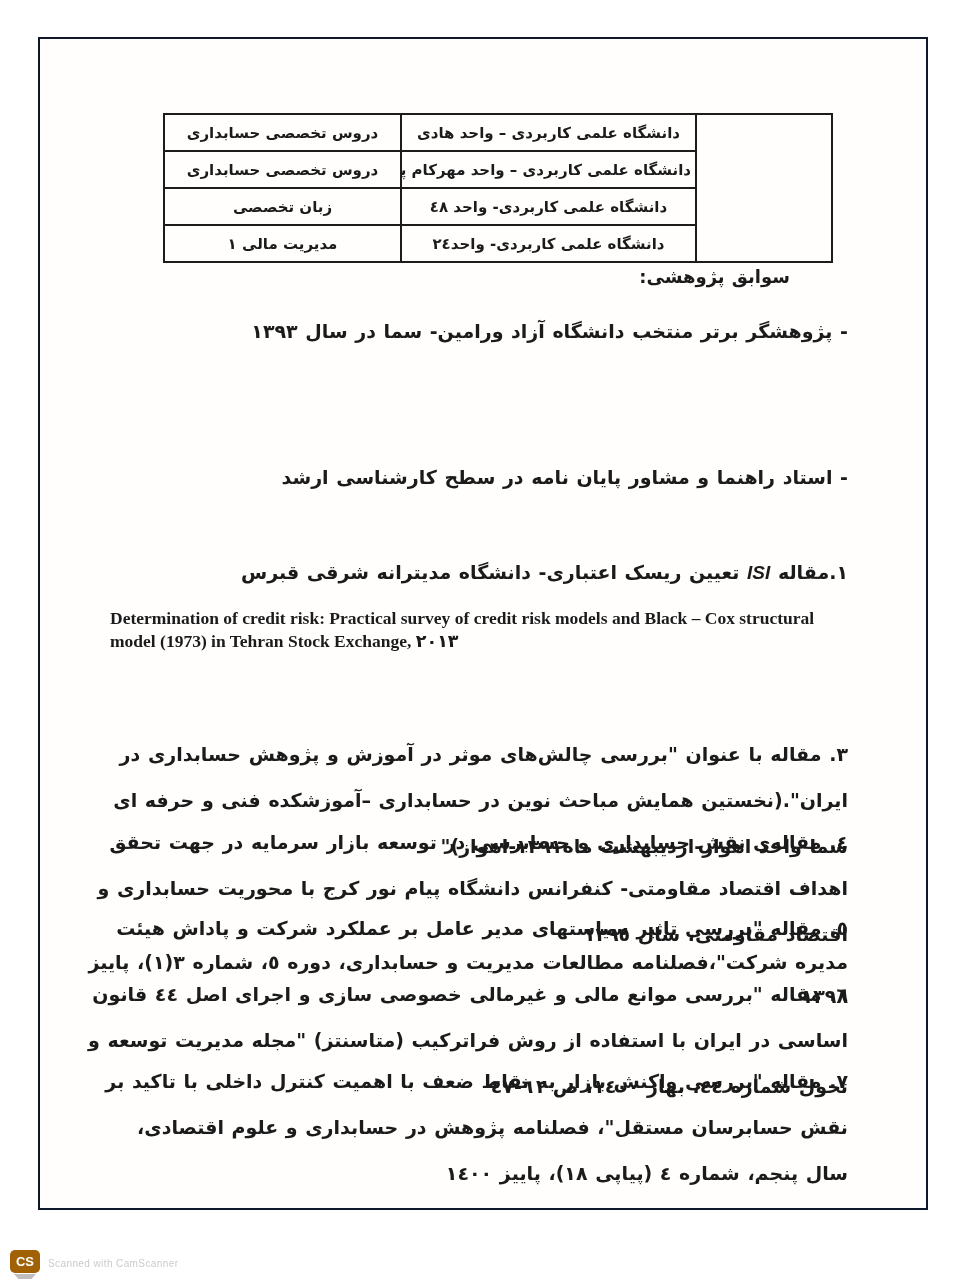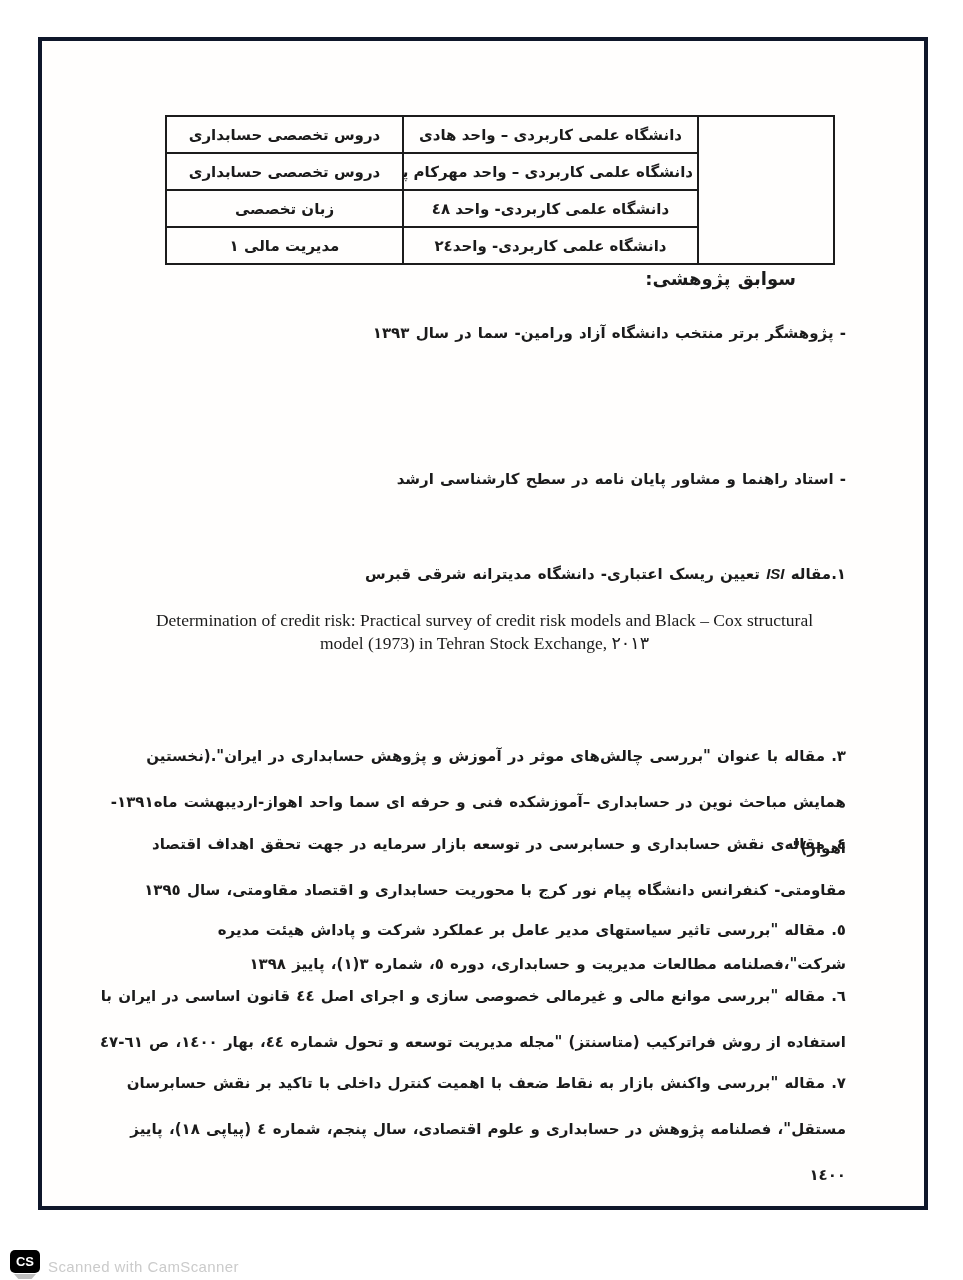--- a/index.html
+++ b/index.html
@@ -7,21 +7,21 @@
     width:963px;height:1280px;
     background:#ffffff;
     position:relative;
     font-family:"DejaVu Sans",sans-serif;
     overflow:hidden;
   }
   .page-border{
     position:absolute;
     left:38px;top:37px;
     width:890px;height:1173px;
-    border:4px solid #0f172a;
+    border:2px solid #0f172a;
     box-sizing:border-box;
     background:#fffefd;
   }
   
   .doc-table{
     position:absolute;left:123px;top:74px;
     border-collapse:collapse;
     table-layout:fixed;
     width:638px;
   }
@@ -41,69 +41,69 @@
   .col-course{width:227px;}
   .col-univ{width:285px;}
   .col-empty{width:126px;}
   
   .p{
     position:absolute;
     right:78px;left:48px;
     direction:rtl;
     text-align:right;
     font-weight:bold;
-    font-size:15px;
+    font-size:19px;
     line-height:46px;
     color:#1b1b1b;
     word-spacing:1px;
   }
-  .p-heading{top:215px;right:128px;font-size:18px;}
+  .p-heading{top:215px;right:136px;font-size:18px;}
   .p-b1{top:269px;}
   .p-b2{top:322px;}
   .p-b3{top:369px;}
   .p-b4{top:415px;}
   .p-maghalat{top:465px;right:88px;font-size:17px;}
   .p-a1{top:510px;}
   .p-a1 .isi{font-family:"Liberation Sans","DejaVu Sans",sans-serif;font-weight:bold;font-style:italic;}
   .p-eng{
     top:568px;left:70px;right:auto;width:745px;
-    direction:ltr;text-align:center;
+    direction:ltr;text-align:left;
     font-family:"Liberation Serif","DejaVu Sans",serif;
-    font-weight:400;
+    font-weight:700;
     font-size:17.5px;line-height:23px;
     word-spacing:0;
   }
   .p-a2{top:602px;}
   .p-a3{top:692px;}
   .p-a4{top:780px;}
   .p-a5{top:872px;line-height:34px;}
   .p-a6{top:932px;}
   .p-a7{top:1019px;}
   
   .cs-logo{
     position:absolute;left:10px;top:1250px;
     width:30px;height:23px;
-    background:#000000;
+    background:#a16207;
     border-radius:5px;
     color:#ffffff;
     font-family:"Liberation Sans",sans-serif;
     font-weight:bold;font-size:13px;
     display:flex;align-items:center;justify-content:center;
   }
   .cs-base{
     position:absolute;left:14px;top:1274px;
     width:22px;height:5px;
     background:#bfbfbf;
     clip-path:polygon(0 0,100% 0,80% 100%,20% 100%);
   }
   .watermark{
     position:absolute;left:48px;top:1258px;
     color:#cbcbcb;
     font-family:"Liberation Sans",sans-serif;
-    font-size:15px;
+    font-size:10px;
     letter-spacing:0.4px;
   }
 </style>
 </head>
 <body>
 
 <div class="page-border">
 
   <table class="doc-table">
     <tbody>

